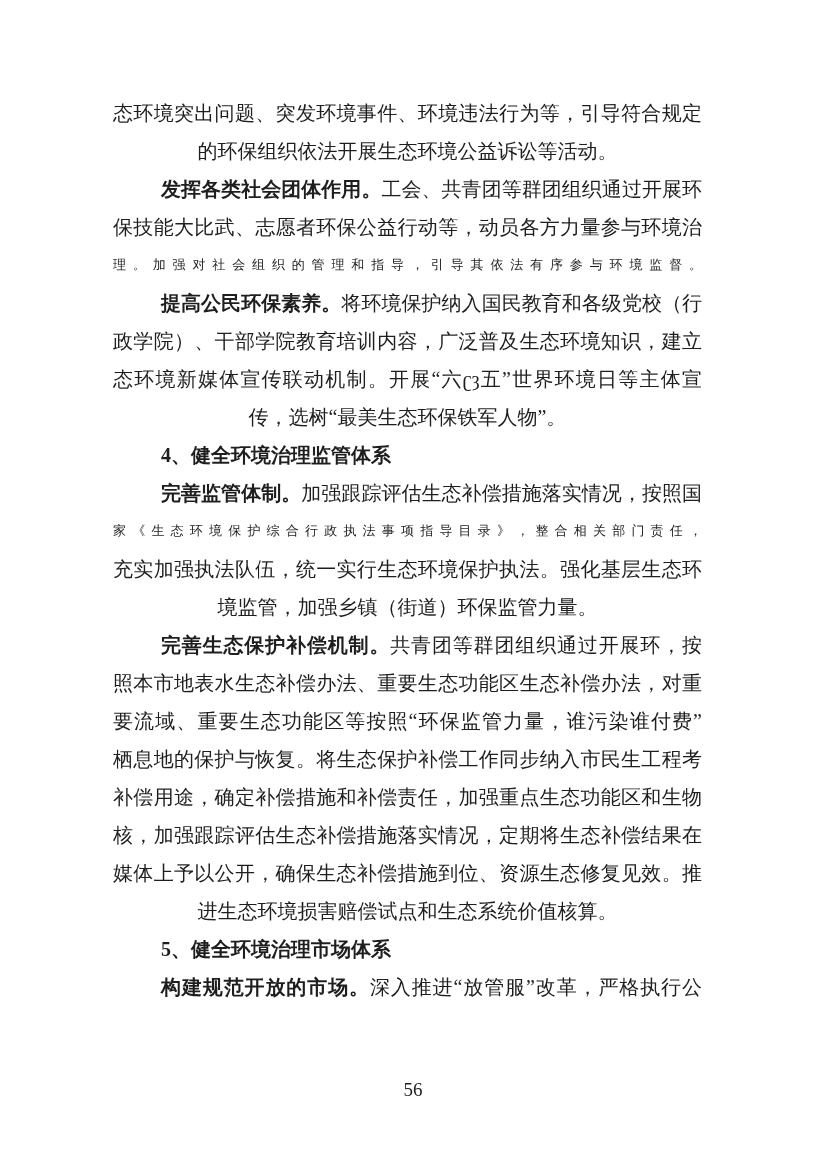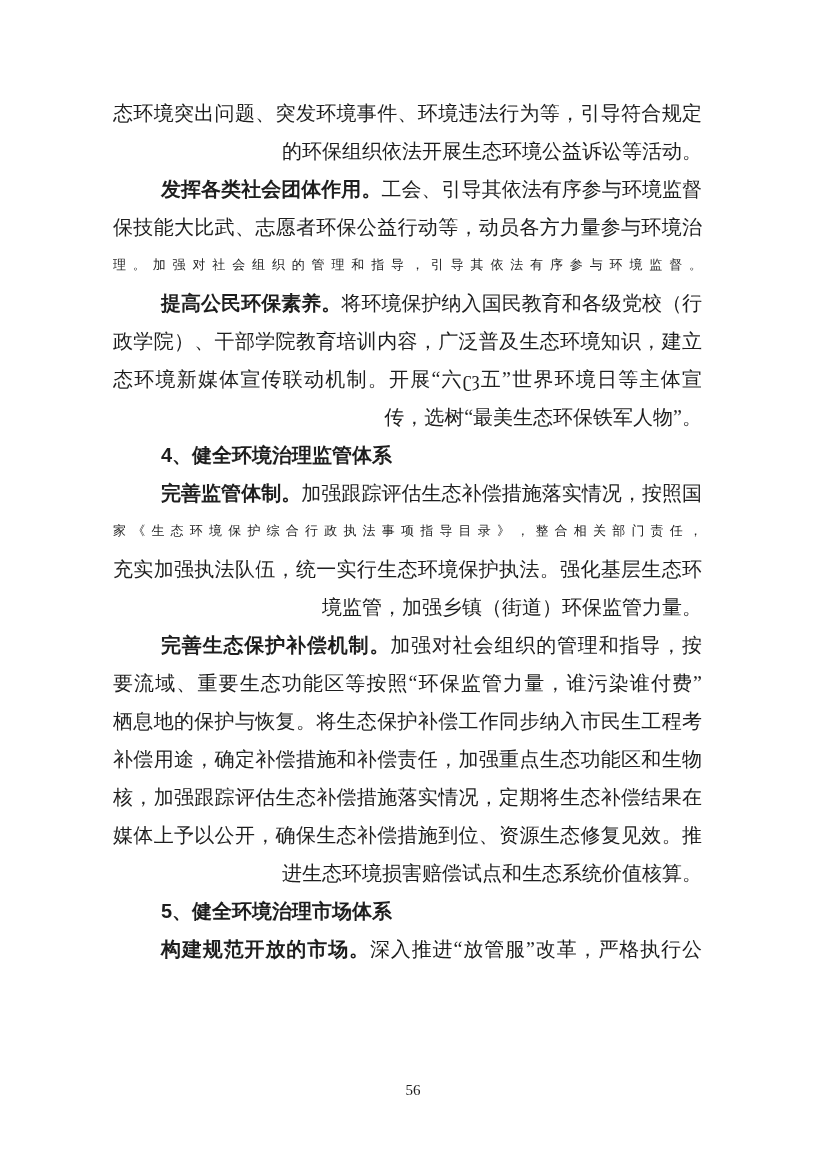--- a/index.html
+++ b/index.html
@@ -23,27 +23,27 @@
     overflow:hidden;
     letter-spacing:0;
   }
   
   .j{
     text-align:justify;
     text-align-last:justify;
   }
   
   .e{
-    text-align:right;
+    text-align:center;
   }
   
   .h{
     text-align:left;
     font-weight:bold;
-    font-family:Liberation Sans, sans-serif;
+    font-family:Liberation Serif, serif;
     font-size:20px;
   }
   
   .ind{
     text-indent:48px;
   }
   
   .tight{
     font-size:13px;
   }
@@ -51,45 +51,46 @@
     font-weight:bold;
     font-family:Liberation Sans, sans-serif;
   }
   .page-number{
     position:absolute;
     left:0;right:0;
     top:1076px;
     height:28px;
     line-height:28px;
     text-align:center;
-    font-size:15px;
+    font-size:19px;
     color:#222222;
   }
 </style>
 </head>
 <body>
 
 <div class="doc-page">
   <div class="text-block">
 
     <div class="tline j"><span>态环境突出问题、突发环境事件、环境违法行为等，引导符合规定</span></div>
     <div class="tline e"><span>的环保组织依法开展生态环境公益诉讼等活动。</span></div>
-    <div class="tline j ind"><span class="lead">发挥各类社会团体作用。</span><span>工会、引导其依法有序参与环境监督</span></div>
+    <div class="tline j ind"><span class="lead">发挥各类社会团体作用。</span><span>工会、共青团等群团组织通过开展环</span></div>
     <div class="tline j"><span>保技能大比武、志愿者环保公益行动等，动员各方力量参与环境治</span></div>
     <div class="tline j tight"><span>理。加强对社会组织的管理和指导，引导其依法有序参与环境监督。</span></div>
     <div class="tline j ind"><span class="lead">提高公民环保素养。</span><span>将环境保护纳入国民教育和各级党校（行</span></div>
     <div class="tline j"><span>政学院）、干部学院教育培训内容，广泛普及生态环境知识，建立生</span></div>
     <div class="tline j"><span>态环境新媒体宣传联动机制。开展“六ʗȝ五”世界环境日等主体宣</span></div>
     <div class="tline e"><span>传，选树“最美生态环保铁军人物”。</span></div>
     <div class="tline h ind"><span>4、健全环境治理监管体系</span></div>
     <div class="tline j ind"><span class="lead">完善监管体制。</span><span>加强跟踪评估生态补偿措施落实情况，按照国</span></div>
     <div class="tline j tight"><span>家《生态环境保护综合行政执法事项指导目录》，整合相关部门责任，</span></div>
     <div class="tline j"><span>充实加强执法队伍，统一实行生态环境保护执法。强化基层生态环</span></div>
     <div class="tline e"><span>境监管，加强乡镇（街道）环保监管力量。</span></div>
-    <div class="tline j ind"><span class="lead">完善生态保护补偿机制。</span><span>加强对社会组织的管理和指导，按</span></div>
+    <div class="tline j ind"><span class="lead">完善生态保护补偿机制。</span><span>共青团等群团组织通过开展环，按</span></div>
+    <div class="tline j"><span>照本市地表水生态补偿办法、重要生态功能区生态补偿办法，对重</span></div>
     <div class="tline j"><span>要流域、重要生态功能区等按照“环保监管力量，谁污染谁付费”</span></div>
     <div class="tline j"><span>栖息地的保护与恢复。将生态保护补偿工作同步纳入市民生工程考</span></div>
     <div class="tline j"><span>补偿用途，确定补偿措施和补偿责任，加强重点生态功能区和生物</span></div>
     <div class="tline j"><span>核，加强跟踪评估生态补偿措施落实情况，定期将生态补偿结果在</span></div>
     <div class="tline j"><span>媒体上予以公开，确保生态补偿措施到位、资源生态修复见效。推</span></div>
     <div class="tline e"><span>进生态环境损害赔偿试点和生态系统价值核算。</span></div>
     <div class="tline h ind"><span>5、健全环境治理市场体系</span></div>
     <div class="tline j ind"><span class="lead">构建规范开放的市场。</span><span>深入推进“放管服”改革，严格执行公</span></div>
 
   </div>

